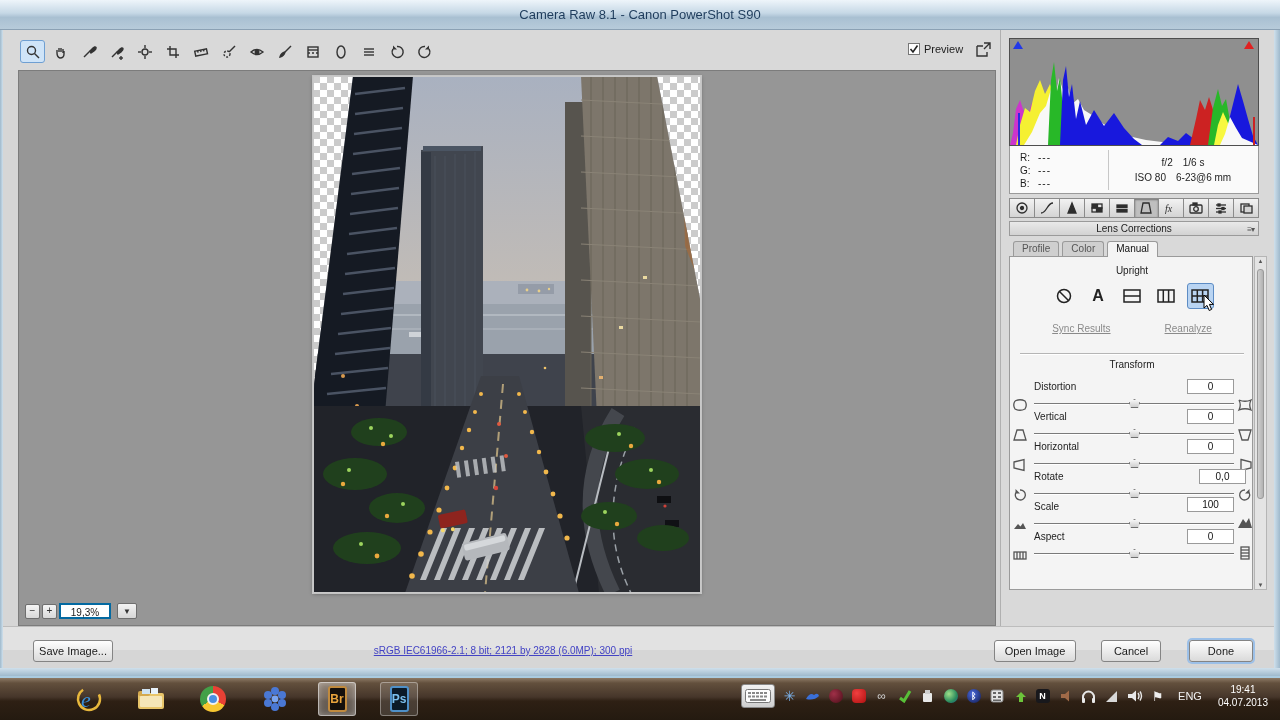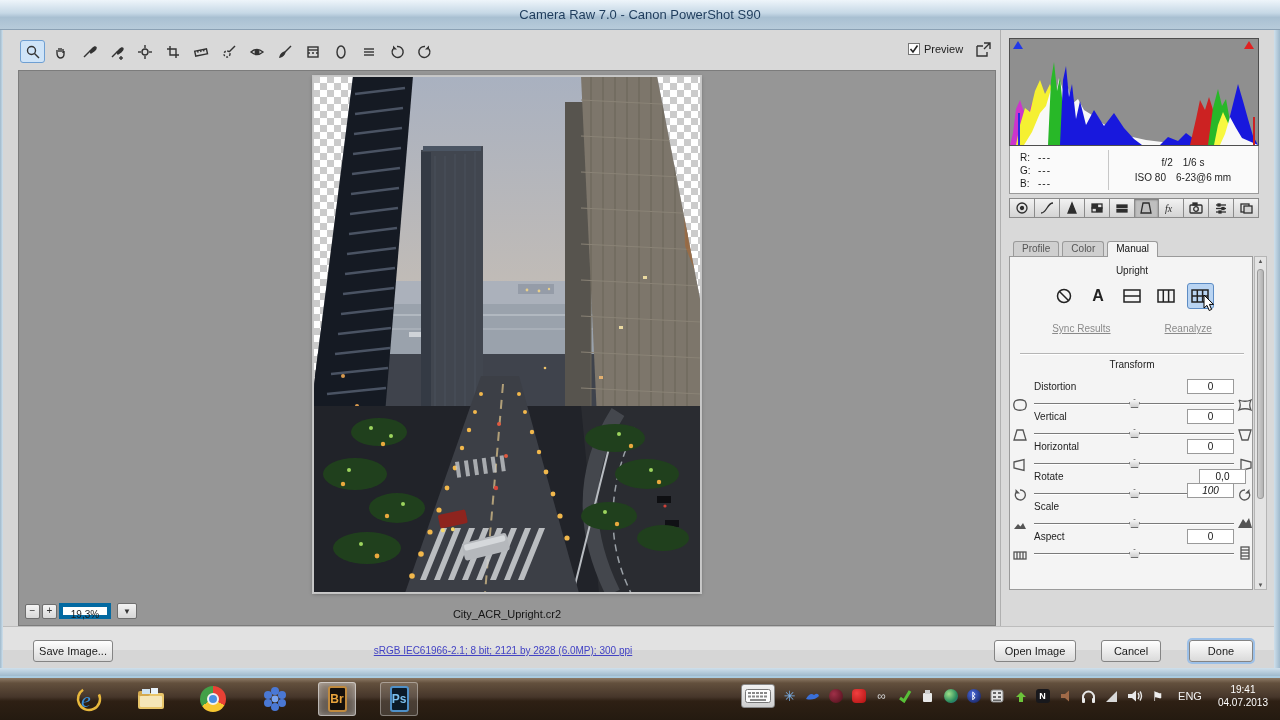--- a/index.html
+++ b/index.html
@@ -28,21 +28,21 @@
   .cbx { width:12px; height:12px; background:#fdfdfd; border:1px solid #777; display:inline-flex; align-items:center; justify-content:center; }
   .fsbtn { position:absolute; left:968px; top:9px; width:24px; height:22px; display:flex; align-items:center; justify-content:center; }
 
   
   .canvas { left:18px; top:70px; width:978px; height:556px; background:#969696; border:1px solid #7c7c7c; }
   .photo { position:absolute; left:294px; top:5px; width:388px; height:517px; outline:1px solid #c4c4c4; box-shadow:0 1px 4px rgba(0,0,0,.35); }
   .filename { position:absolute; left:0; right:0; top:537px; text-align:center; color:#141414; }
   .zoomctrl { position:absolute; left:6px; top:532px; display:flex; align-items:center; gap:2px; }
   .zbtn { width:15px; height:15px; background:linear-gradient(#f4f4f4,#d9d9d9); border:1px solid #6e6e6e; border-radius:2px;
     display:flex; align-items:center; justify-content:center; font-size:10px; color:#333; line-height:1; }
-  .zval { width:52px; height:16px; background:#fff; border:4px solid #0369a1; text-align:center; font-size:10px; line-height:15px; }
+  .zval { width:52px; height:16px; background:#fff; border:2px solid #0369a1; text-align:center; font-size:10px; line-height:15px; }
   .zdrop { margin-left:4px; width:20px; height:16px; background:linear-gradient(#f2f2f2,#d6d6d6); border:1px solid #6e6e6e; border-radius:2px;
     font-size:8px; color:#333; display:flex; align-items:center; justify-content:center; }
 
   
   .footer { left:3px; top:626px; width:1271px; height:24px; background:#e2e2e2; border-top:1px solid #bdbdbd; }
   .btn { background:linear-gradient(#fefefe,#ececec 50%,#dadada); border:1px solid #848484; border-radius:3px;
     font-size:11px; color:#1a1a1a; display:flex; align-items:center; justify-content:center; }
   .savebtn { position:absolute; left:30px; top:13px; width:80px; height:22px; }
   .wflink { position:absolute; left:0; top:18px; width:1000px; text-align:center; font-size:10px; color:#4343c4; text-decoration:underline; }
   .openbtn { position:absolute; left:991px; top:13px; width:82px; height:22px; }
@@ -128,21 +128,21 @@
   .dot { width:14px; height:14px; border-radius:50%; }
   .lang { color:#f2f2f2; font-size:11px; margin:0 6px; }
   .clock { color:#fff; font-size:10px; text-align:center; line-height:13px; margin-right:8px; margin-left:4px; }
   .sigtri { width:0; height:0; border-left:11px solid transparent; border-bottom:11px solid #d8d8d8; }
   .flagg { color:#eee; font-size:13px; }
 </style>
 </head>
 <body>
 
 <div class="abs titlebar">
-  <span>Camera Raw 7.0  -  Canon PowerShot S90</span>
+  <span>Camera Raw 8.1  -  Canon PowerShot S90</span>
 </div>
 <div class="abs win-edge edge-r"></div>
 <div class="abs win-edge edge-l"></div>
 <div class="abs edge-b"></div>
 
 <div class="abs toolbar">
   <div class="tools">
     <div class="tool sel">
         <svg width="16" height="16">
           <circle cx="6.5" cy="6.5" r="4"></circle>
@@ -448,21 +448,20 @@
       </g>
       <rect x="0.5" y="0.5" width="387" height="516" fill="none" stroke="#c8c8c8"></rect>
     </svg>
   </div>
   <div class="zoomctrl">
     <div class="zbtn">−</div>
     <div class="zbtn">+</div>
     <div class="zval">19,3%</div>
     <div class="zdrop">▼</div>
   </div>
-  <div class="filename">City_ACR_Upright.cr2</div>
 </div>
 
 <div class="abs footer">
   <div class="btn savebtn">Save Image...</div>
   <div class="wflink">sRGB IEC61966-2.1; 8 bit; 2121 by 2828 (6.0MP); 300 ppi</div>
   <div class="btn openbtn">Open Image</div>
   <div class="btn cancelbtn">Cancel</div>
   <div class="btn donebtn">Done</div>
 </div>
 
@@ -563,20 +562,24 @@
         </svg>
       </div>
     <div class="ptab">
         <svg width="16" height="14">
           <rect x="3" y="3" width="8" height="8"></rect>
           <rect x="6" y="5" width="8" height="7" fill="#d4d4d4"></rect>
         </svg>
       </div>
   </div>
 
+  <div class="phead">
+    <span>Lens Corrections</span>
+    <span class="pmenu">≡▾</span>
+  </div>
 
   <div class="lenstabs">
     <div class="ltab">Profile</div>
     <div class="ltab">Color</div>
     <div class="ltab sel">Manual</div>
   </div>
 
   <div class="content">
     <div class="secttitle" style="top:8px;">Upright</div>
 
@@ -684,21 +687,21 @@
         <div class="thumb" style="left:95px;top:-4px;"></div>
       </div>
     <div class="sicon" style="left:226px;top:230px;">
         <svg width="16" height="14">
           <path d="M12,4.5 A5,5 0 1 1 8,2"></path>
           <polygon points="12.5,1 12.5,5.5 8,5.5" fill="#555" stroke="none"></polygon>
         </svg>
       </div>
 
     <div class="srow-label" style="left:24px;top:244px;">Scale</div>
-    <input class="valbox" style="left: 177px; top: 226px; font-style: italic;" value="100">
+    <input class="valbox" style="left: 177px; top: 240px;" value="100">
     <div class="sicon" style="left:1px;top:260px;">
         <svg width="16" height="14">
           <polyline points="2,11 6,6 8.5,8.5 11,5 14,11" fill="#555" stroke="none"></polyline>
         </svg>
       </div>
     <div class="track" style="left:24px;top:266px;width:200px;">
         <div class="thumb" style="left:95px;top:-4px;"></div>
       </div>
     <div class="sicon" style="left:226px;top:258px;">
         <svg width="16" height="16">

